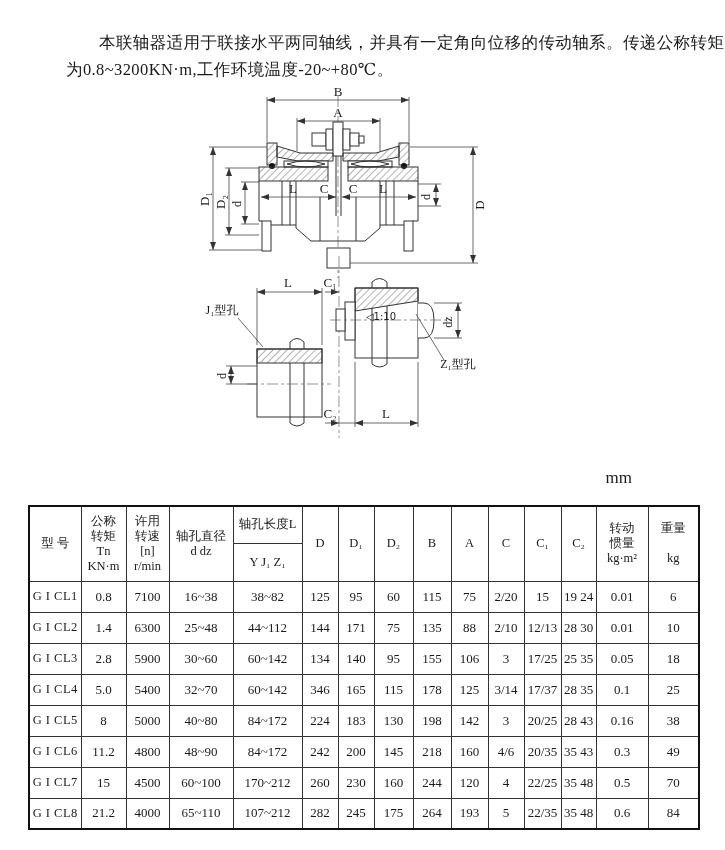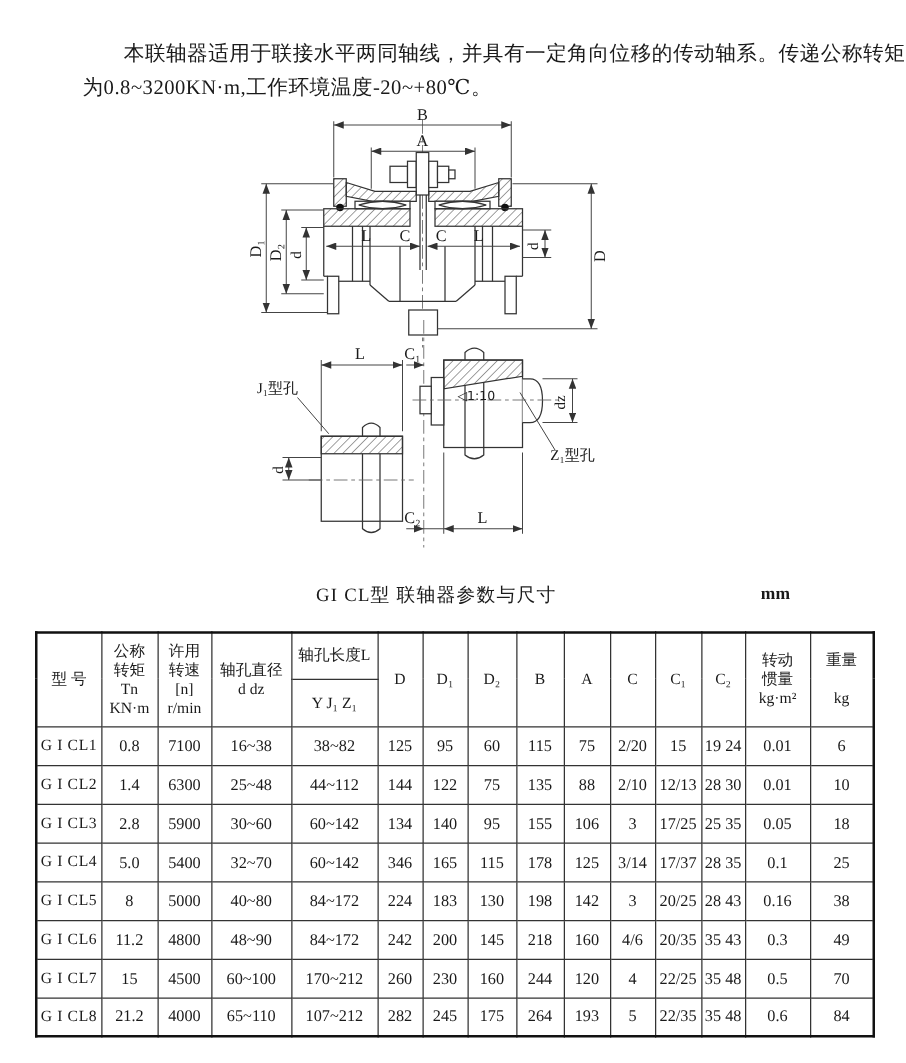--- a/index.html
+++ b/index.html
@@ -16,21 +16,21 @@
   .dln   { stroke:#333; stroke-width:1; fill:none; }
   .dfill { stroke:#333; stroke-width:1; fill:#ffffff; }
   .hatch { stroke:#333; stroke-width:1; fill:url(#hpat); }
   .cl    { stroke:#666; stroke-width:0.7; fill:none; stroke-dasharray:11 3 3 3; }
   .dim   { stroke:#444; stroke-width:0.8; fill:none; }
   .dt    { font:13px "Liberation Serif","DejaVu Serif",serif; fill:#1a1a1a; }
   .dts   { font:12px "Liberation Serif","DejaVu Serif",serif; fill:#1a1a1a; }
   .dtt   { font:10px "DejaVu Sans","Liberation Sans",sans-serif; fill:#1a1a1a; }
   .tbl-caption { position:absolute; left:28px; top:467px; width:670px; height:24px; font-size:15px; }
   .cap-title { position:absolute; left:0; right:0; text-align:center; transform:translateX(-14px); letter-spacing:1px; }
-  .cap-unit  { position:absolute; right:66px; top:1px; font-size:14px;font-weight:bold; }
+  .cap-unit  { position:absolute; right:66px; top:1px; font-size:17px; }
   table.spec {
     position:absolute; left:28px; top:505px; width:670px;
     border-collapse:collapse; table-layout:fixed; font-size:13px;
     border:2px solid #111;
   }
   .spec th, .spec td {
     border:1px solid #333; text-align:center; vertical-align:middle;
     font-weight:normal; padding:0; overflow:hidden;
   }
   .spec thead tr.hrow1 { height:37px; }
@@ -214,21 +214,20 @@
     <line x1="325" y1="423" x2="339" y2="423" class="dim" marker-end="url(#aE)"></line>
     <line x1="339" y1="423" x2="355" y2="423" class="dim"></line>
     <line x1="355" y1="423" x2="418" y2="423" class="dim" marker-start="url(#aS)" marker-end="url(#aE)"></line>
     <text x="330" y="418" text-anchor="middle" class="dt">C₂</text>
     <text x="386" y="418" text-anchor="middle" class="dt">L</text>
   </g>
 </svg>
 </div>
 
 <div class="tbl-caption">
-  <span class="cap-title">GI CL型  联轴器参数与尺寸</span>
   <span class="cap-unit">mm</span>
 </div>
 
 <table class="spec">
   <colgroup>
     <col style="width:52px">
       <col style="width:45px">
       <col style="width:43px">
       <col style="width:64px">
     <col style="width:69px">
@@ -294,21 +293,21 @@
       <td>0.01</td>
       <td>6</td>
     </tr>
     <tr>
       <td class="model">G I CL2</td>
       <td>1.4</td>
       <td>6300</td>
       <td>25~48</td>
       <td>44~112</td>
       <td>144</td>
-      <td>122</td>
+      <td>171</td>
       <td>75</td>
       <td>135</td>
       <td>88</td>
       <td>2/10</td>
       <td>12/13</td>
       <td>28 30</td>
       <td>0.01</td>
       <td>10</td>
     </tr>
     <tr>

